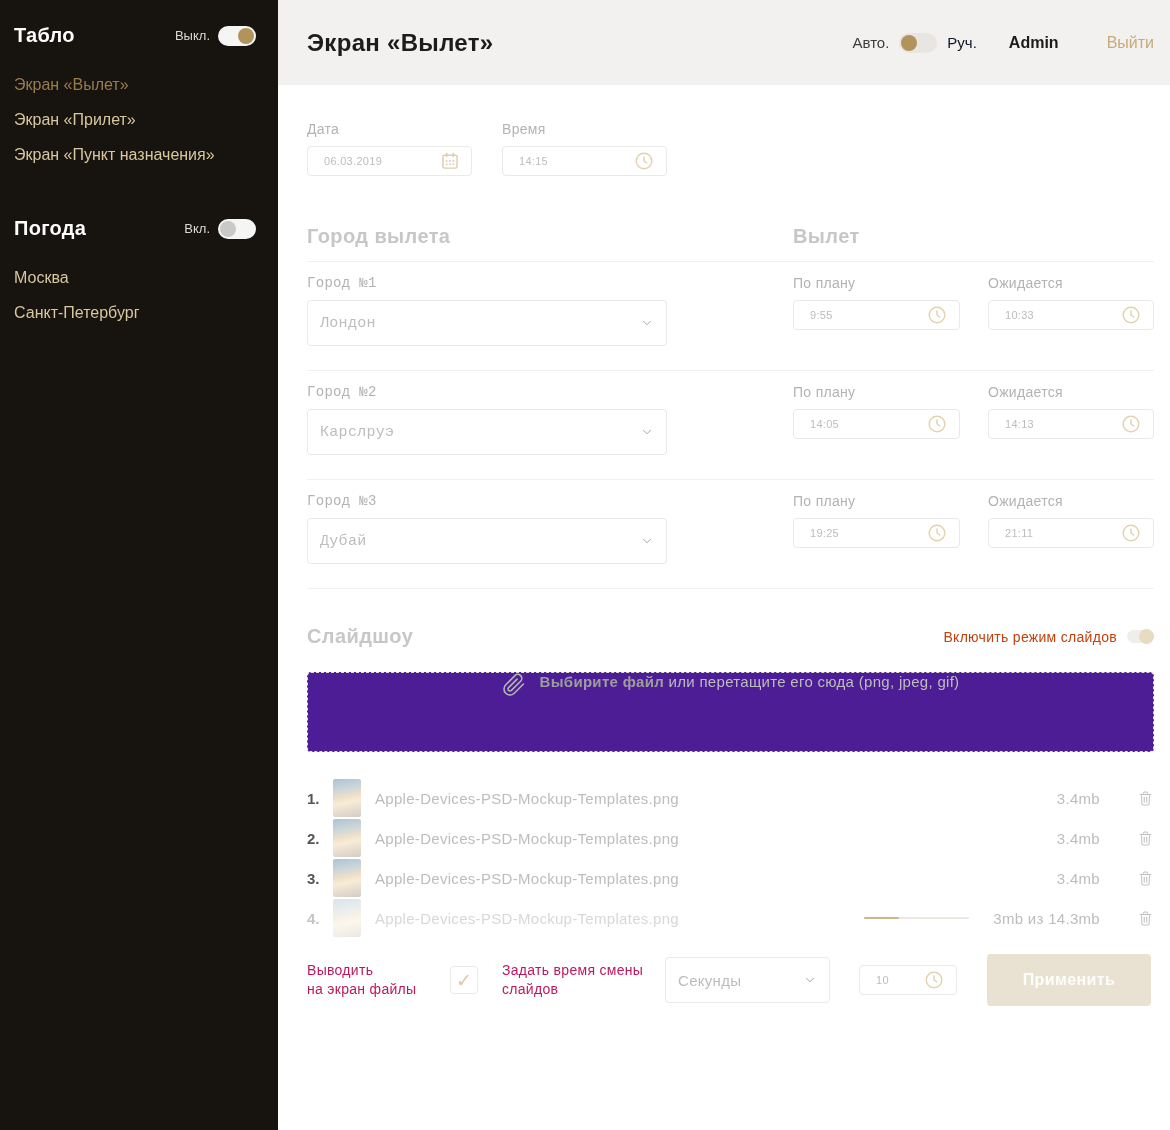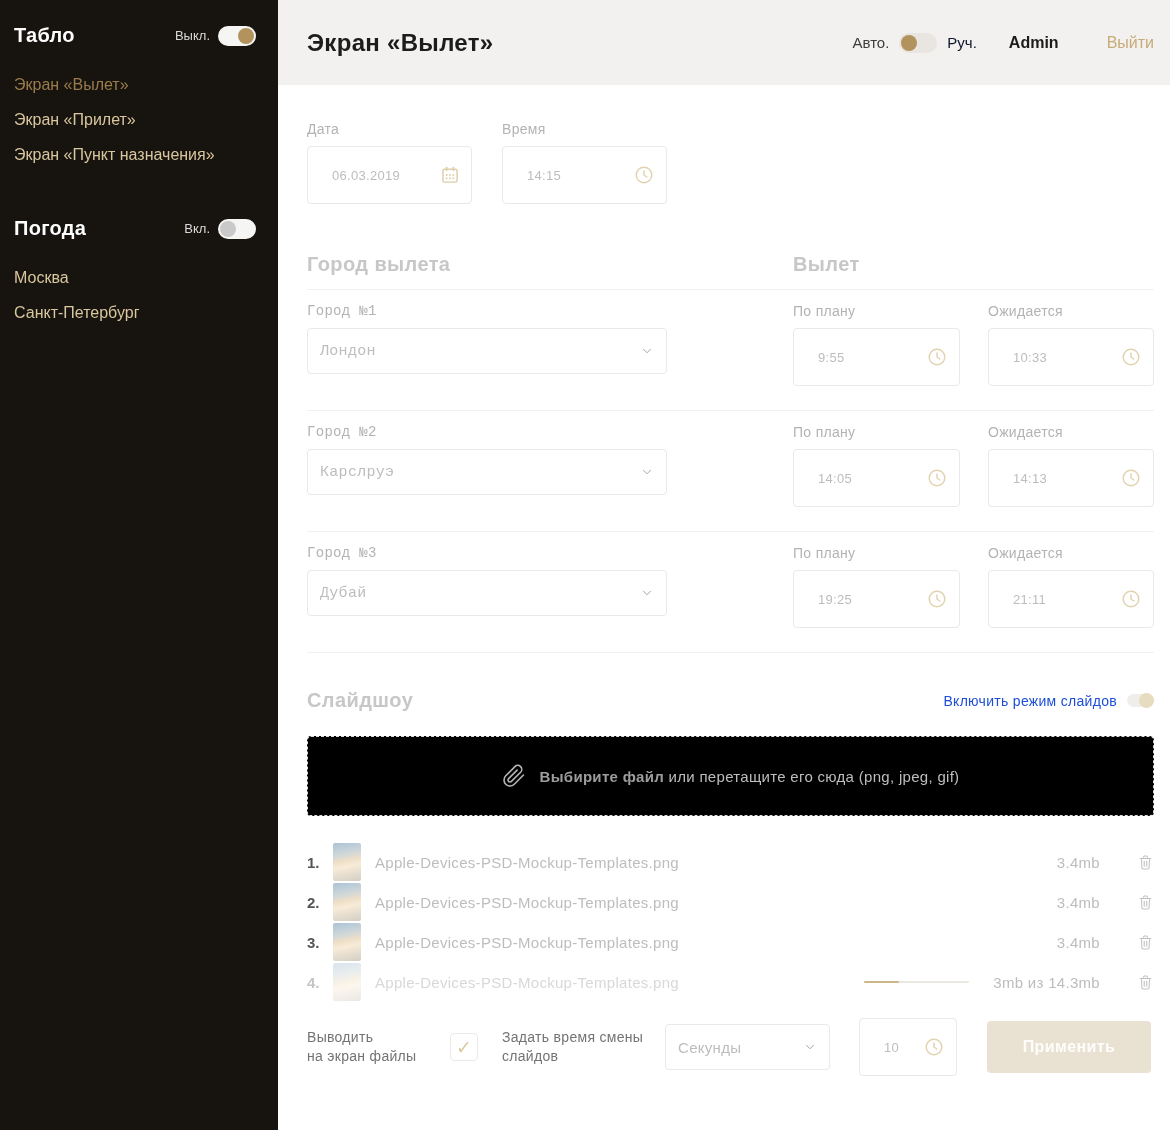--- a/index.html
+++ b/index.html
@@ -58,23 +58,23 @@
   .mode-toggle .knob { background:#b3935c; left:2px; }
   .admin-name { font-size:16px; font-weight:bold; color:#1c1c1c; margin-left:32px; }
   .logout { font-size:16px; color:#c7ab77; margin-left:48px; cursor:pointer; }
 
   .content { padding:0 16px 0 29px; }
   .section-heading { font-size:20px; font-weight:bold; color:#c7c7c7; letter-spacing:.4px; }
 
   .field-label { font-size:14px; color:#b3b3b3; margin-bottom:9px; letter-spacing:.3px; }
   .inp-wrap { position:relative; }
   .inp {
-    width:100%; height:58px; border:1px solid #e9e9e9; border-radius:4px;
-    background:#fff; color:#bdbdbd; font-size:13px; font-family:"Liberation Sans",sans-serif;
-    padding:0 40px 0 24px; outline:none; letter-spacing:.3px;
+    width:100%; height:30px; border:1px solid #e9e9e9; border-radius:4px;
+    background:#fff; color:#bdbdbd; font-size:11px; font-family:"Liberation Sans",sans-serif;
+    padding:0 40px 0 16px; outline:none; letter-spacing:.3px;
   }
   .inp-icon { position:absolute; right:12px; top:50%; transform:translateY(-50%); line-height:0; }
 
   
   .time-section { margin-top:36px; }
   .time-fields { display:flex; margin-top:28px; }
   .col-date { width:165px; }
   .col-time { width:165px; margin-left:30px; }
 
   
@@ -88,32 +88,32 @@
   .select {
     position:relative; height:46px; border:1px solid #e9e9e9; border-radius:4px;
     display:flex; align-items:center; padding:0 34px 0 12px;
     font-size:15px; color:#bdbdbd; cursor:pointer; background:#fff; letter-spacing:.3px;
   }
   .select .chev { position:absolute; right:12px; top:50%; transform:translateY(-50%); line-height:0; }
 
   
   .slideshow-head { display:flex; align-items:center; margin-top:36px; }
   .slideshow-toggle-wrap { margin-left:auto; display:flex; align-items:center; }
-  .slideshow-toggle-label { font-size:14px; color:#1d4ed8; letter-spacing:.3px; }
+  .slideshow-toggle-label { font-size:14px; color:#c2410c; letter-spacing:.3px; }
   .mini-toggle {
     position:relative; width:27px; height:13px; border-radius:7px;
     background:#f0eeea; margin-left:10px; cursor:pointer;
   }
   .mini-toggle .knob {
     position:absolute; top:-1px; right:0; width:15px; height:15px; border-radius:50%;
     background:#e7dbc0;
   }
   .dropzone {
     margin-top:24px; height:80px; border:1px dashed #e2dfda; border-radius:4px;
-    background:#000000; display:flex; align-items:center; justify-content:center;
+    background:#4c1d95; display:flex; align-items:flex-start; justify-content:center;
     cursor:pointer;
   }
   .dz-text { font-size:15px; color:#bdbdbd; margin-left:14px; letter-spacing:.3px; }
   .dz-text b { color:#9d9d9d; }
 
   
   .file-list { margin-top:26px; }
   .file-row { display:flex; align-items:center; height:40px; }
   .file-num { width:22px; font-size:15px; font-weight:bold; color:#555; }
   .file-thumb {
@@ -125,21 +125,21 @@
   .file-size { font-size:15px; color:#bdbdbd; letter-spacing:.3px; }
   .file-trash { margin-left:38px; width:16px; line-height:0; cursor:pointer; }
   .file-row.uploading .file-num { color:#c4c4c4; font-weight:bold; }
   .file-row.uploading .file-thumb { opacity:.45; }
   .file-row.uploading .file-name { color:#d8d8d8; }
   .progress { width:105px; height:2px; background:#ebe8e2; margin-right:24px; border-radius:1px; }
   .progress .fill { width:33%; height:100%; background:#cdb789; border-radius:1px; }
 
   
   .footer-controls { display:flex; align-items:center; margin-top:16px; }
-  .fc-label { font-size:14px; color:#737373; line-height:19px; letter-spacing:.3px; }
+  .fc-label { font-size:14px; color:#be185d; line-height:19px; letter-spacing:.3px; }
   .fc-label-1 { width:135px; }
   .checkbox {
     width:28px; height:28px; border:1px solid #eceae7; border-radius:4px;
     margin-left:8px; display:flex; align-items:center; justify-content:center;
     color:#dcc99e; font-size:19px; cursor:pointer; background:#fff;
   }
   .fc-label-2 { width:150px; margin-left:24px; }
   .fc-select { width:165px; margin-left:13px; }
   .fc-inp { width:98px; margin-left:29px; }
   .apply-btn {

